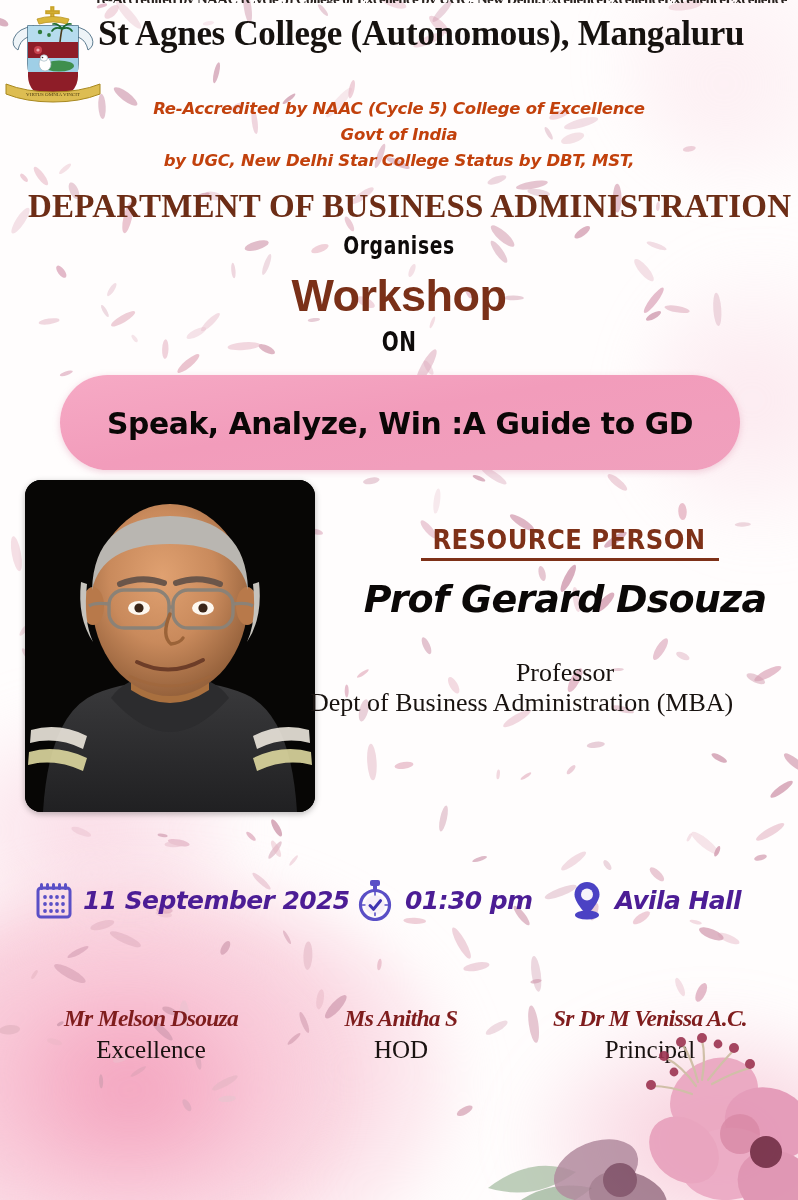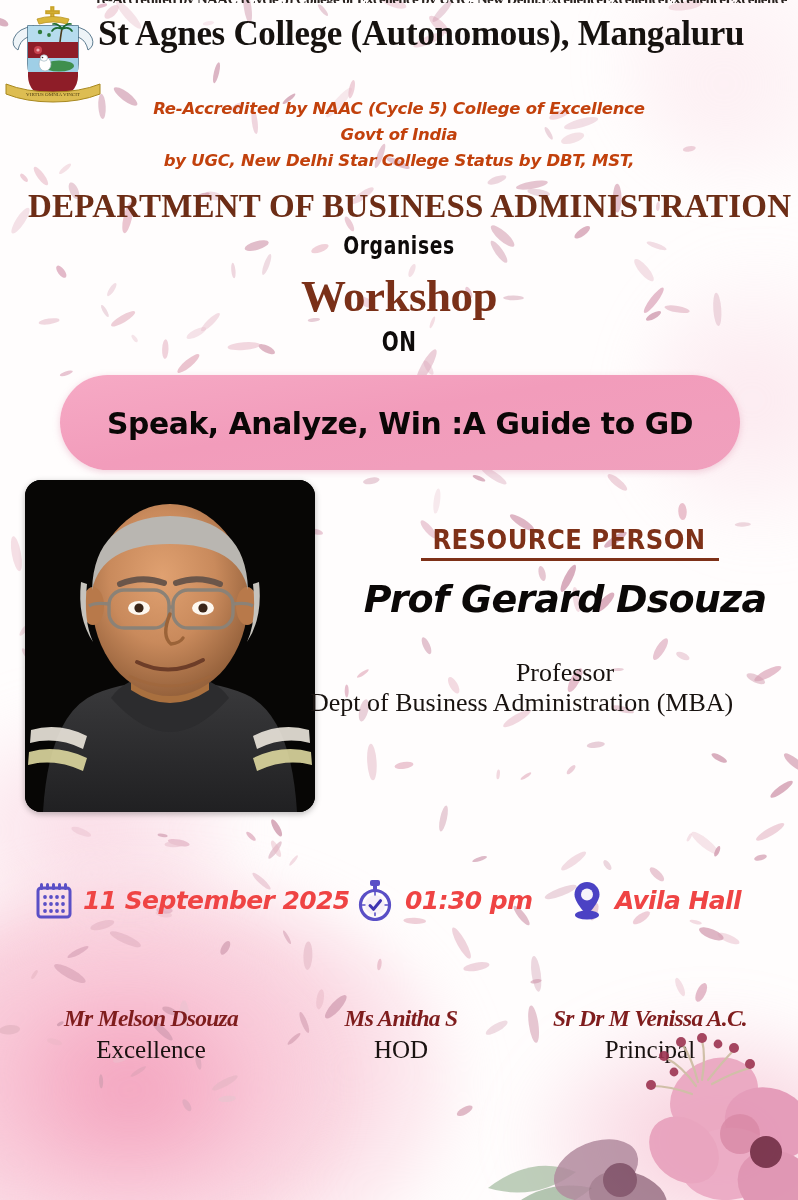--- a/index.html
+++ b/index.html
@@ -110,21 +110,21 @@
     font-weight:bold;
     font-size:24px;
     letter-spacing:0.8px;
     color:#0e0b0a;
     transform:scaleX(0.78);
   }
 
   .workshop {
     position:absolute; left:0; top:270px; width:798px;
     text-align:center;
-    font-family:Liberation Serif, serif;
+    font-family:Liberation Sans, sans-serif;
     font-weight:bold;
     font-size:45px;
     letter-spacing:-0.5px;
     color:#7a3018;
   }
 
   .on-word {
     position:absolute; left:0; top:326px; width:798px;
     text-align:center;
     font-family:"DejaVu Sans", sans-serif;
@@ -223,21 +223,21 @@
   .d1 { left:36px; }
   .d2 { left:356px; }
   .d3 { left:570px; }
 
   .detail-text {
     font-family:"DejaVu Sans", sans-serif;
     font-weight:bold;
     font-style:italic;
     font-size:25px;
     letter-spacing:-0.6px;
-    color:#ef4444;
+    color:#4c1d95;
     white-space:nowrap;
   }
 
   
   .sigs { position:absolute; left:0; top:1005px; width:798px; }
   .sig { position:absolute; text-align:center; }
   .s1 { left:6px;   width:290px; }
   .s2 { left:296px; width:210px; }
   .s3 { left:500px; width:300px; }
 

